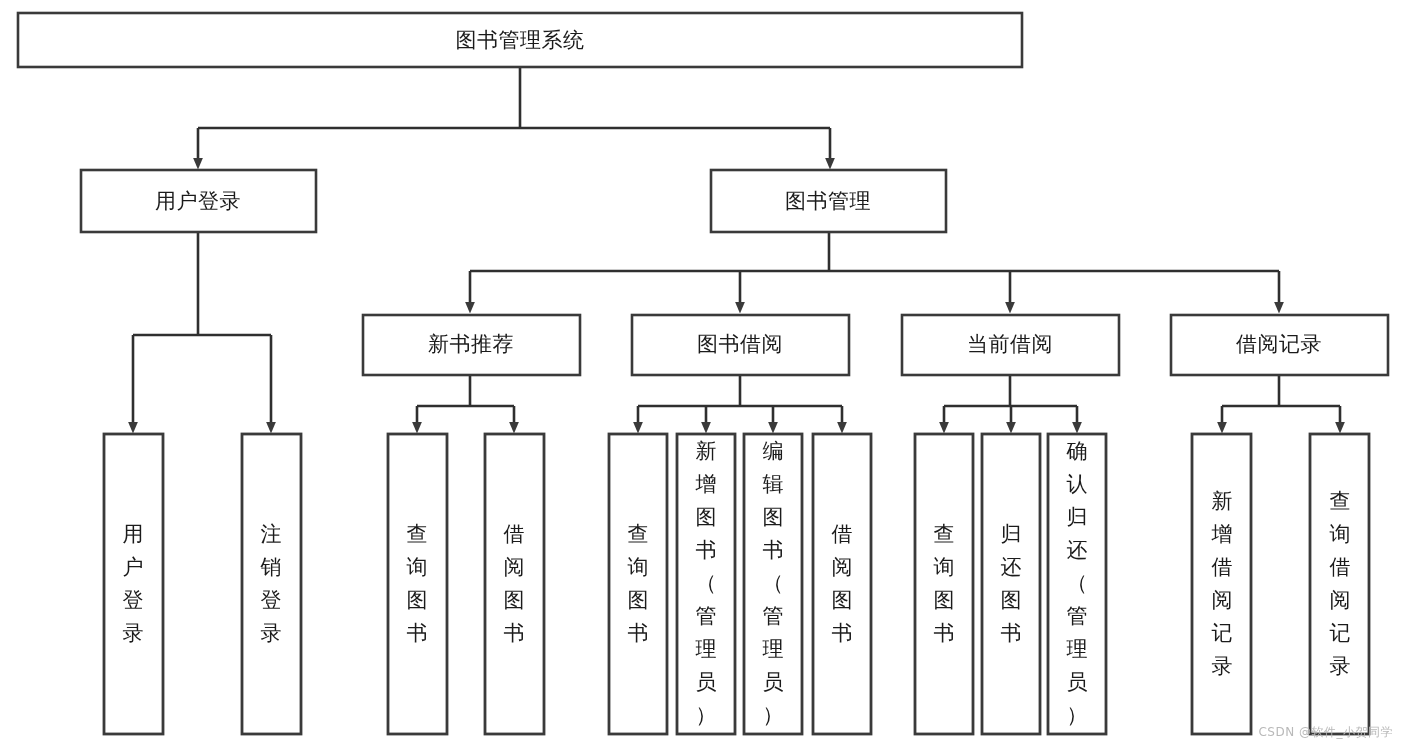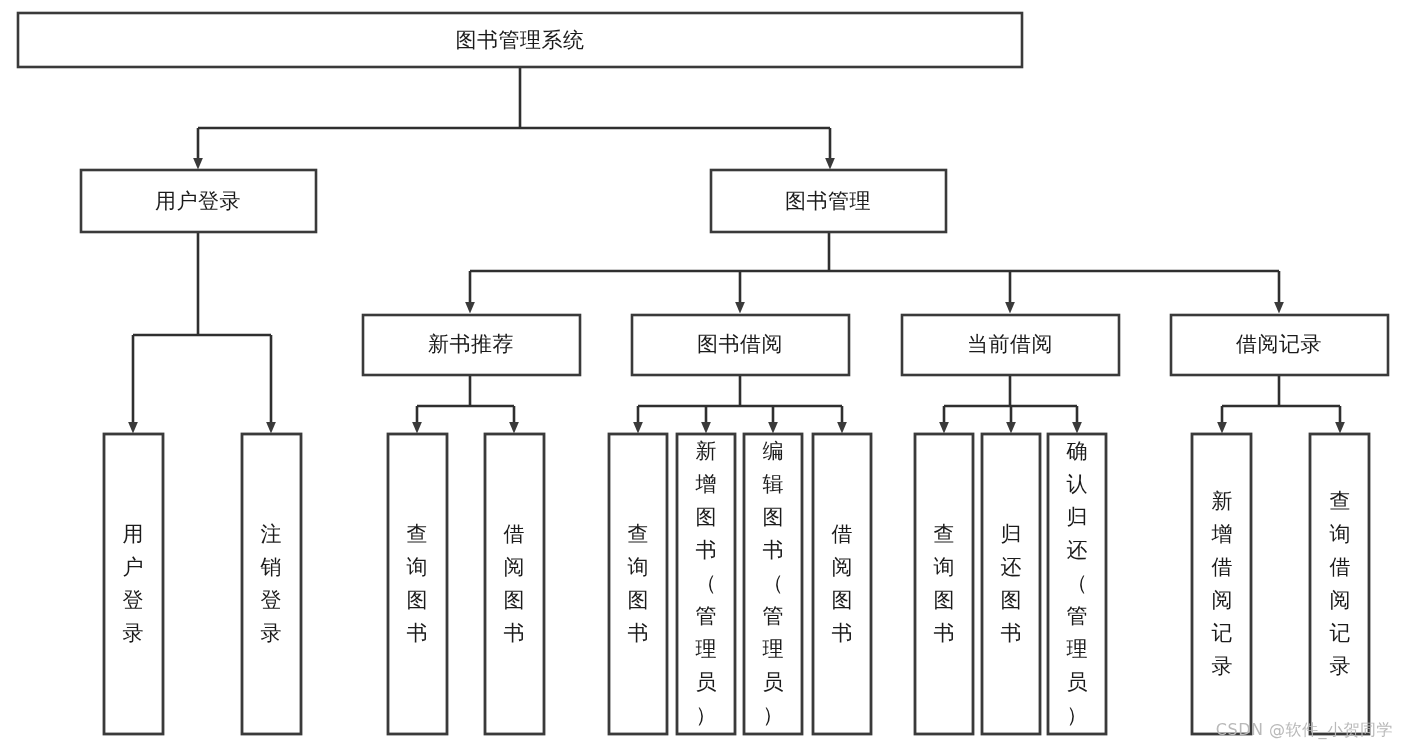--- a/index.html
+++ b/index.html
@@ -60,21 +60,21 @@
     font-size: 21px;
     fill: #1b1b1b;
     text-anchor: middle;
     dominant-baseline: middle;
   }
   .watermark {
     position: absolute;
     right: 12px;
     bottom: 6px;
     font-family: "DejaVu Sans", "Liberation Sans", sans-serif;
-    font-size: 16px;
+    font-size: 12px;
     color: #b9b9b9;
     white-space: nowrap;
     letter-spacing: 0.5px;
     user-select: none;
   }
 </style>
 </head>
 <body>
 
 <div id="diagram-root">

